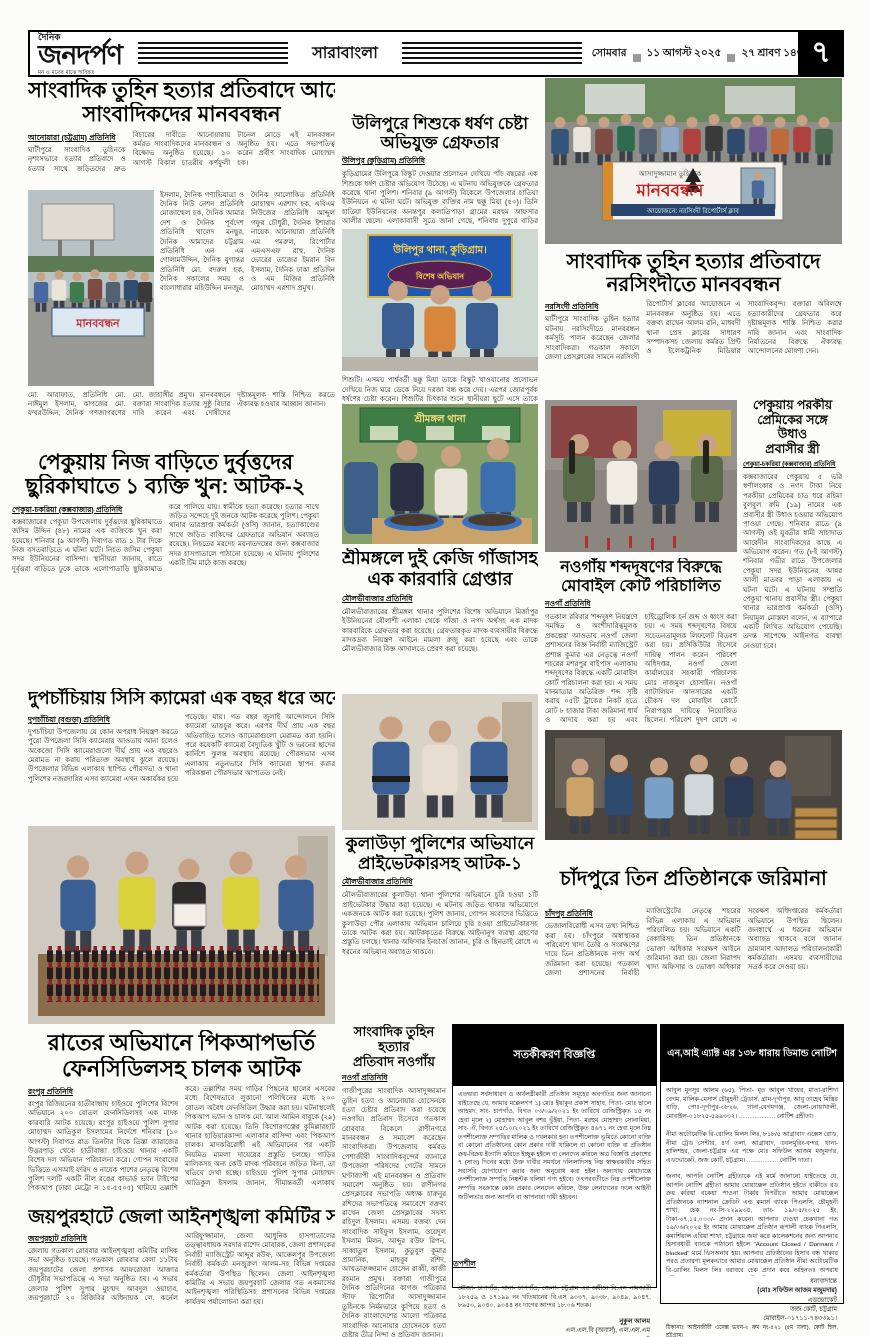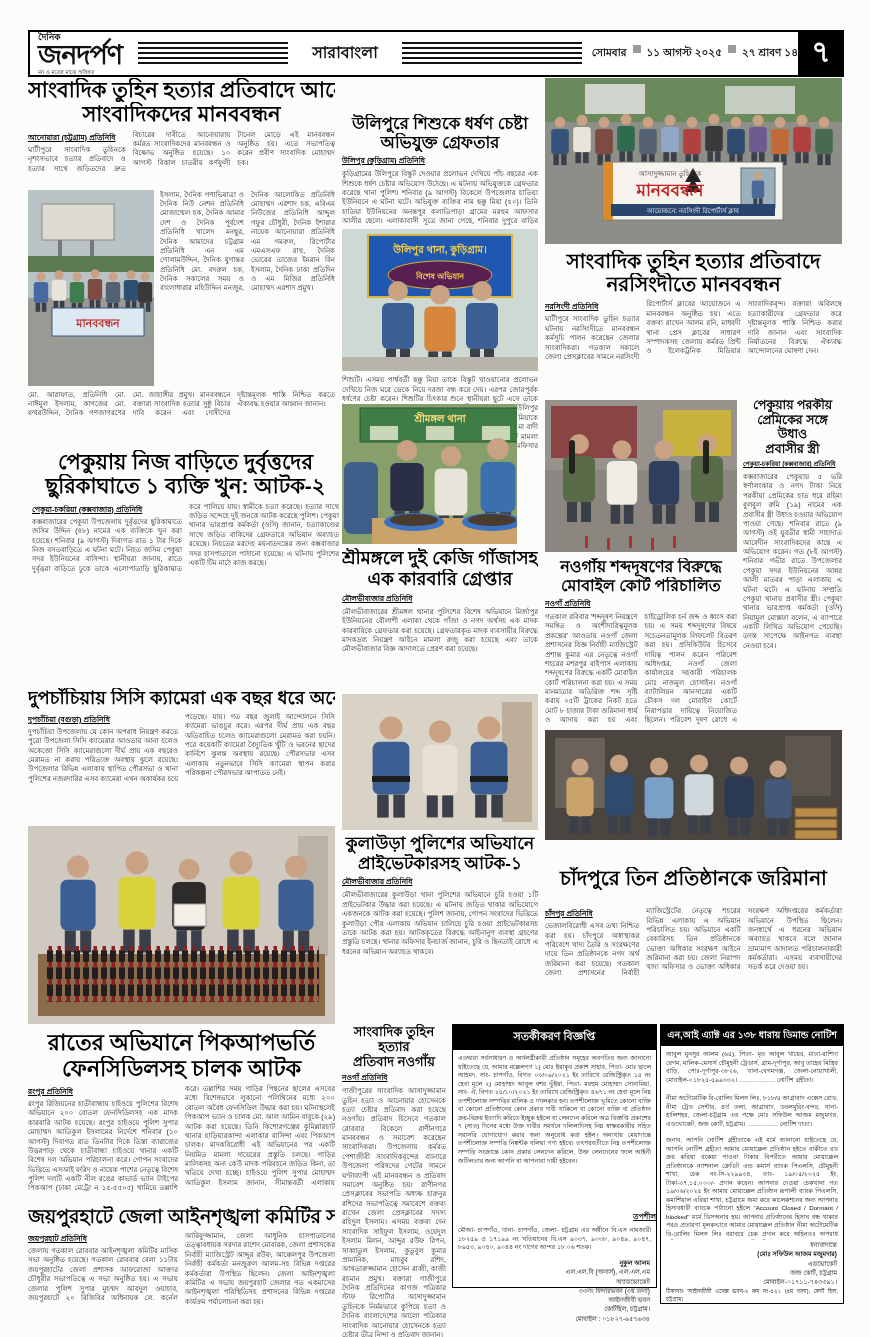--- a/index.html
+++ b/index.html
@@ -15,28 +15,28 @@
   .ph{background:#e7e3da;overflow:hidden;}
   svg{display:block;}
   
   .masthead{border:2px solid #000;display:flex;align-items:center;gap:10px;background:#fff;}
   .logoBox{padding:1px 6px 0 8px;line-height:1;}
   .logoSmall{font-size:9px;font-weight:700;}
   .logoMain{font-size:27px;font-weight:800;letter-spacing:-1px;}
   .logoTag{font-size:5.5px;color:#222;margin-top:1px;}
   .rules{background:repeating-linear-gradient(#111 0 2px,transparent 2px 5px);height:24px;}
   .section{font-size:16px;font-weight:800;white-space:nowrap;}
-  .dateline{font-size:10.5px;font-weight:700;display:flex;align-items:flex-start;gap:6px;white-space:nowrap;}
+  .dateline{font-size:10.5px;font-weight:700;display:flex;align-items:flex-end;gap:6px;white-space:nowrap;font-family:Liberation Serif, serif;}
   .sq{width:8px;height:8px;background:#9a9a9a;display:inline-block;}
   .pageNum{position:absolute;right:-2px;top:-2px;bottom:-2px;width:46px;background:#000;color:#fff;
            display:flex;align-items:center;justify-content:center;font-size:30px;font-weight:700;}
   .notice{border:1.5px solid #000;background:#fff;}
-  .noticeTitle{background:#000;color:#fff;font-weight:700;text-align:center;font-size:11px;padding:3px 2px;}
+  .noticeTitle{background:#000;color:#fff;font-weight:700;text-align:center;font-size:11px;padding:21px 2px;}
   .noticeBody{font-size:6.2px;line-height:1.38;text-align:justify;padding:4px 5px;color:#111;}
-  .noticeSub{font-weight:700;text-decoration:underline;text-align:right;font-size:7.5px;margin:3px 0;}
+  .noticeSub{font-weight:700;text-decoration:underline;text-align:left;font-size:7.5px;margin:14px 0;}
   .signBlock{text-align:right;font-size:6.4px;line-height:1.45;padding:2px 6px;}
   .signName{font-weight:700;}
 </style>
 </head>
 <body>
 
 <svg width="0" height="0" style="position:absolute">
   <defs>
     <symbol id="psn" viewBox="0 0 20 44">
       <circle cx="10" cy="5" r="5" fill="#c9a183"></circle>
@@ -99,21 +99,21 @@
             <rect x="24" y="118" width="92" height="28" fill="#dce8f2" stroke="#3b5b85"></rect>
             <text x="70" y="137" text-anchor="middle" font-size="11" font-weight="bold" fill="#c02a2a">মানববন্ধন</text>
           </svg>
         </div>
         <div class="bt c2" style="height:196px;flex:1;">ইসলাম, দৈনিক গণাভিযাত্রা ও দৈনিক নিউ নেশন প্রতিনিধি মোজাম্মেল হক, দৈনিক আমার দেশ ও দৈনিক পূর্বদেশ প্রতিনিধি খালেদ মনছুর, দৈনিক আমাদের চট্টগ্রাম প্রতিনিধি এন এম গোলামউদ্দিন, দৈনিক যুগান্তর প্রতিনিধি মো. বদরুল হক, দৈনিক সকালের সময় ও বাংলাধারার মহিউদ্দিন মনজুর, দৈনিক আলোকিত প্রতিনিধি মোহাম্মদ এরশাদ হক, এবিএম নিউজের প্রতিনিধি আব্দুল গফুর চৌধুরী, দৈনিক ইশারার নায়েক আনোয়ারা প্রতিনিধি এম গমরুল, রিপোর্টার এমএসএফ রাহু, দৈনিক ভোরের তাজের ইমরান বিন ইসলাম, দৈনিক ঢাকা প্রতিদিন ও এম মিজির প্রতিনিধি মোহাম্মদ এরশাদ প্রমুখ।</div>
       </div>
       <div class="bt c3" style="height:46px;margin-top:4px;">মো. আরাফাত, প্রতিনিধি মো. নাঈমুল ইসলাম, কাগজের মো. ফখরউদ্দিন, দৈনিক গণজাগরণের মো. জাহাঙ্গীর প্রমুখ। মানববন্ধনে বক্তারা সাংবাদিক হত্যার সুষ্ঠু বিচার দাবি করেন এবং দোষীদের দৃষ্টান্তমূলক শাস্তি নিশ্চিত করতে ঐক্যবদ্ধ হওয়ার আহ্বান জানান।</div>
     </div>
   </div>
 
-  <div class="abs" style="left:32px;top:450px;width:307px;">
+  <div class="abs" style="left:12px;top:450px;width:307px;">
     <div class="hl" style="font-size:21px;">পেকুয়ায় নিজ বাড়িতে দুর্বৃত্তদের</div>
     <div class="hl" style="font-size:21px;">ছুরিকাঘাতে ১ ব্যক্তি খুন: আটক-২</div>
     <div class="bt c2" style="height:172px;margin-top:3px;">
       <div class="by">পেকুয়া-চকরিয়া (কক্সবাজার) প্রতিনিধি</div>
       <span>কক্সবাজারের পেকুয়া উপজেলায় দুর্বৃত্তদের ছুরিকাঘাতে জসিম উদ্দিন (৪৮) নামের এক ব্যক্তিকে খুন করা হয়েছে। শনিবার (৯ আগস্ট) দিবাগত রাত ১ টার দিকে নিজ বসতবাড়িতে এ ঘটনা ঘটে। নিহত জসিম পেকুয়া সদর ইউনিয়নের বাসিন্দা। স্থানীয়রা জানায়, রাতে দুর্বৃত্তরা বাড়িতে ঢুকে তাকে এলোপাতাড়ি ছুরিকাঘাত করে পালিয়ে যায়।</span>
       <span>স্বামীকে হত্যা করেছে। হত্যার সাথে জড়িত সন্দেহে দুই জনকে আটক করেছে পুলিশ। পেকুয়া থানার ভারপ্রাপ্ত কর্মকর্তা (ওসি) জানান, হত্যাকাণ্ডের সাথে জড়িত বাকিদের গ্রেফতারে অভিযান অব্যাহত রয়েছে। নিহতের মরদেহ ময়নাতদন্তের জন্য কক্সবাজার সদর হাসপাতালে পাঠানো হয়েছে। এ ঘটনায় পুলিশের একটি টিম মাঠে কাজ করছে।</span>
     </div>
   </div>
 
   <div class="abs" style="left:28px;top:688px;width:307px;">
@@ -174,21 +174,21 @@
         <use href="#psn" x="36" y="52" width="40" height="88" style="color:#3b5f93"></use>
         <use href="#psn" x="78" y="56" width="40" height="86" style="color:#d8863c"></use>
         <use href="#psn" x="120" y="52" width="40" height="88" style="color:#3b5f93"></use>
         <rect x="0" y="128" width="196" height="14" fill="#b9b4aa"></rect>
       </svg>
     </div>
     <div class="bt" style="height:74px;">শিশুটি। এসময় পার্শ্ববর্তী ছক্কু মিয়া তাকে বিস্কুট খাওয়ানোর প্রলোভন দেখিয়ে নিজ ঘরে ডেকে নিয়ে দরজা বন্ধ করে দেয়। এরপর জোরপূর্বক ধর্ষণের চেষ্টা করেন। শিশুটির চিৎকার শুনে স্থানীয়রা ছুটে এসে তাকে উদ্ধার করেন। পরে ৯৯৯ নম্বরে ফোন দেয় স্থানীয়রা। খবর পেয়ে উলিপুর থানা পুলিশের একটি টিম দ্রুত ঘটনাস্থলে গিয়ে অভিযুক্ত ছক্কু মিয়াকে গ্রেফতার করে থানায় নিয়ে আসেন। ঘটনার দিন রাতেই শিশুটির মা বাদী হয়ে উলিপুর থানায় নারী ও শিশু নির্যাতন দমন আইনে একটি মামলা দায়ের করেন। গতকাল (১০ আগস্ট) বিকেলে উলিপুর থানার অফিসার ইনচার্জ (ওসি) জিল্লুর রহমান জানান, আসামিকে বিজ্ঞ আদালতের মাধ্যমে জেল-হাজতে প্রেরণ করা হয়েছে।</div>
   </div>
 
   <div class="abs" style="left:342px;top:404px;width:196px;">
-    <div class="ph" style="width:175px;height:140px;">
+    <div class="ph" style="width:196px;height:140px;">
       <svg width="196" height="140" viewBox="0 0 196 140">
         <rect width="196" height="140" fill="#87a06b"></rect>
         <rect x="18" y="4" width="160" height="34" fill="#3f7d46" stroke="#2c5a32"></rect>
         <text x="98" y="18" text-anchor="middle" font-size="10" font-weight="bold" fill="#ffe27a">শ্রীমঙ্গল থানা</text>
         <rect x="28" y="22" width="28" height="14" fill="#c9d6b8"></rect>
           <rect x="84" y="22" width="28" height="14" fill="#c9d6b8"></rect>
           <rect x="140" y="22" width="28" height="14" fill="#c9d6b8"></rect>
         <rect x="2" y="58" width="34" height="72" rx="8" fill="#3d5f8a"></rect>
         <use href="#psn" x="44" y="36" width="42" height="92" style="color:#2b2f45"></use>
         <use href="#psn" x="88" y="42" width="42" height="90" style="color:#e8e4da"></use>

